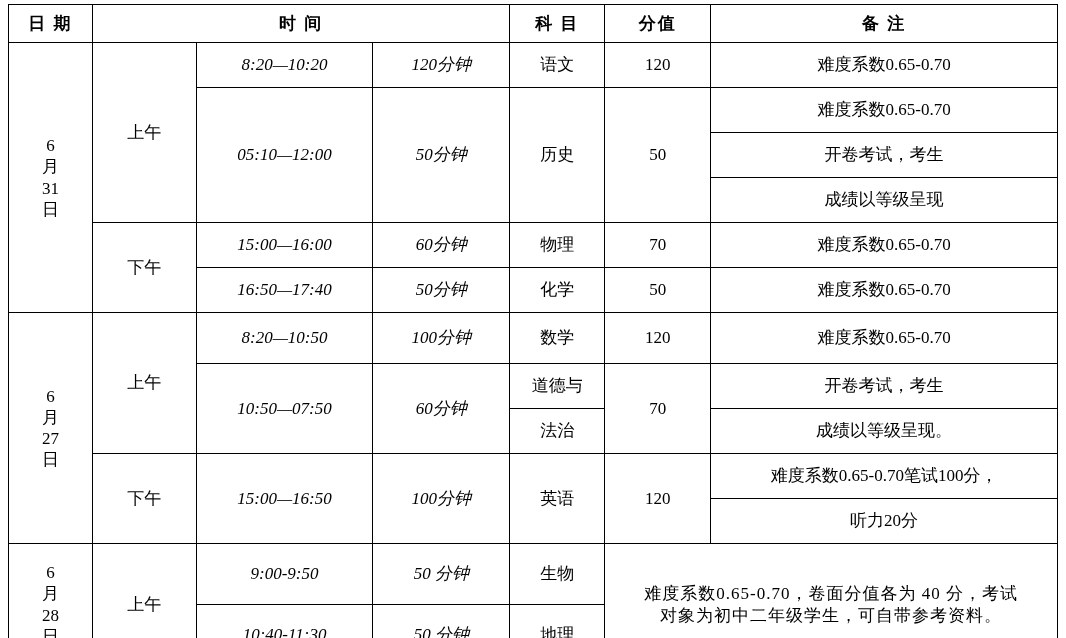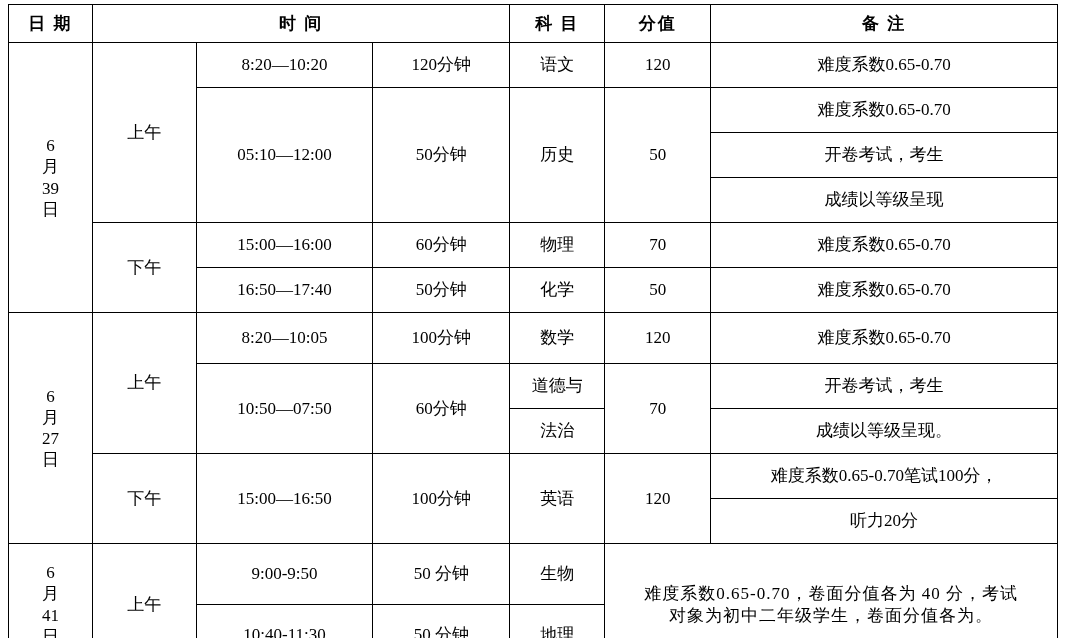--- a/index.html
+++ b/index.html
@@ -45,24 +45,26 @@
     line-height: 1.5;
     width: 76px;
   }
   td.ampm {
     font-size: 17px;
     width: 94px;
   }
   td.range {
     font-size: 17px;
     width: 160px;
+    font-style: italic;
   }
   td.dur {
     font-size: 17px;
     width: 124px;
+    font-style: italic;
   }
   td.subj {
     font-size: 17px;
     width: 86px;
   }
   td.score {
     font-size: 17px;
     width: 96px;
   }
   td.note {
@@ -103,21 +105,21 @@
       <td class="head" colspan="3">时  间</td>
       <td class="head">科 目</td>
       <td class="head">分值</td>
       <td class="head">备  注</td>
     </tr>
 
     <tr>
       <td class="daycell" rowspan="6">
         <span class="stack">6</span>
         <span class="stack">月</span>
-        <span class="stack">39</span>
+        <span class="stack">31</span>
         <span class="stack">日</span>
       </td>
       <td class="ampm" rowspan="4">上午</td>
       <td class="range rowh40">8:20—10:20</td>
       <td class="dur">120分钟</td>
       <td class="subj">语文</td>
       <td class="score">120</td>
       <td class="note">难度系数0.65-0.70</td>
     </tr>
 
@@ -153,21 +155,21 @@
     </tr>
 
     <tr>
       <td class="daycell" rowspan="5">
         <span class="stack">6</span>
         <span class="stack">月</span>
         <span class="stack">27</span>
         <span class="stack">日</span>
       </td>
       <td class="ampm" rowspan="3">上午</td>
-      <td class="range rowh46">8:20—10:05</td>
+      <td class="range rowh46">8:20—10:50</td>
       <td class="dur">100分钟</td>
       <td class="subj">数学</td>
       <td class="score">120</td>
       <td class="note">难度系数0.65-0.70</td>
     </tr>
 
     <tr>
       <td class="range rowh40" rowspan="2">10:50—07:50</td>
       <td class="dur" rowspan="2">60分钟</td>
       <td class="subj rowh40">道德与</td>
@@ -188,30 +190,30 @@
       <td class="note rowh40 nowrap">难度系数0.65-0.70笔试100分，</td>
     </tr>
     <tr>
       <td class="note rowh40">听力20分</td>
     </tr>
 
     <tr>
       <td class="daycell" rowspan="2">
         <span class="stack">6</span>
         <span class="stack">月</span>
-        <span class="stack">41</span>
+        <span class="stack">28</span>
         <span class="stack">日</span>
       </td>
       <td class="ampm" rowspan="2">上午</td>
       <td class="range rowh56">9:00-9:50</td>
       <td class="dur">50 分钟</td>
       <td class="subj">生物</td>
       <td class="note-wide" colspan="2" rowspan="2">
         <span class="stack">难度系数0.65-0.70，卷面分值各为 40 分，考试</span>
-        <span class="stack">对象为初中二年级学生，卷面分值各为。</span>
+        <span class="stack">对象为初中二年级学生，可自带参考资料。</span>
       </td>
     </tr>
     <tr>
       <td class="range rowh56">10:40-11:30</td>
       <td class="dur">50 分钟</td>
       <td class="subj">地理</td>
     </tr>
   </tbody>
     </table>
 </div>

